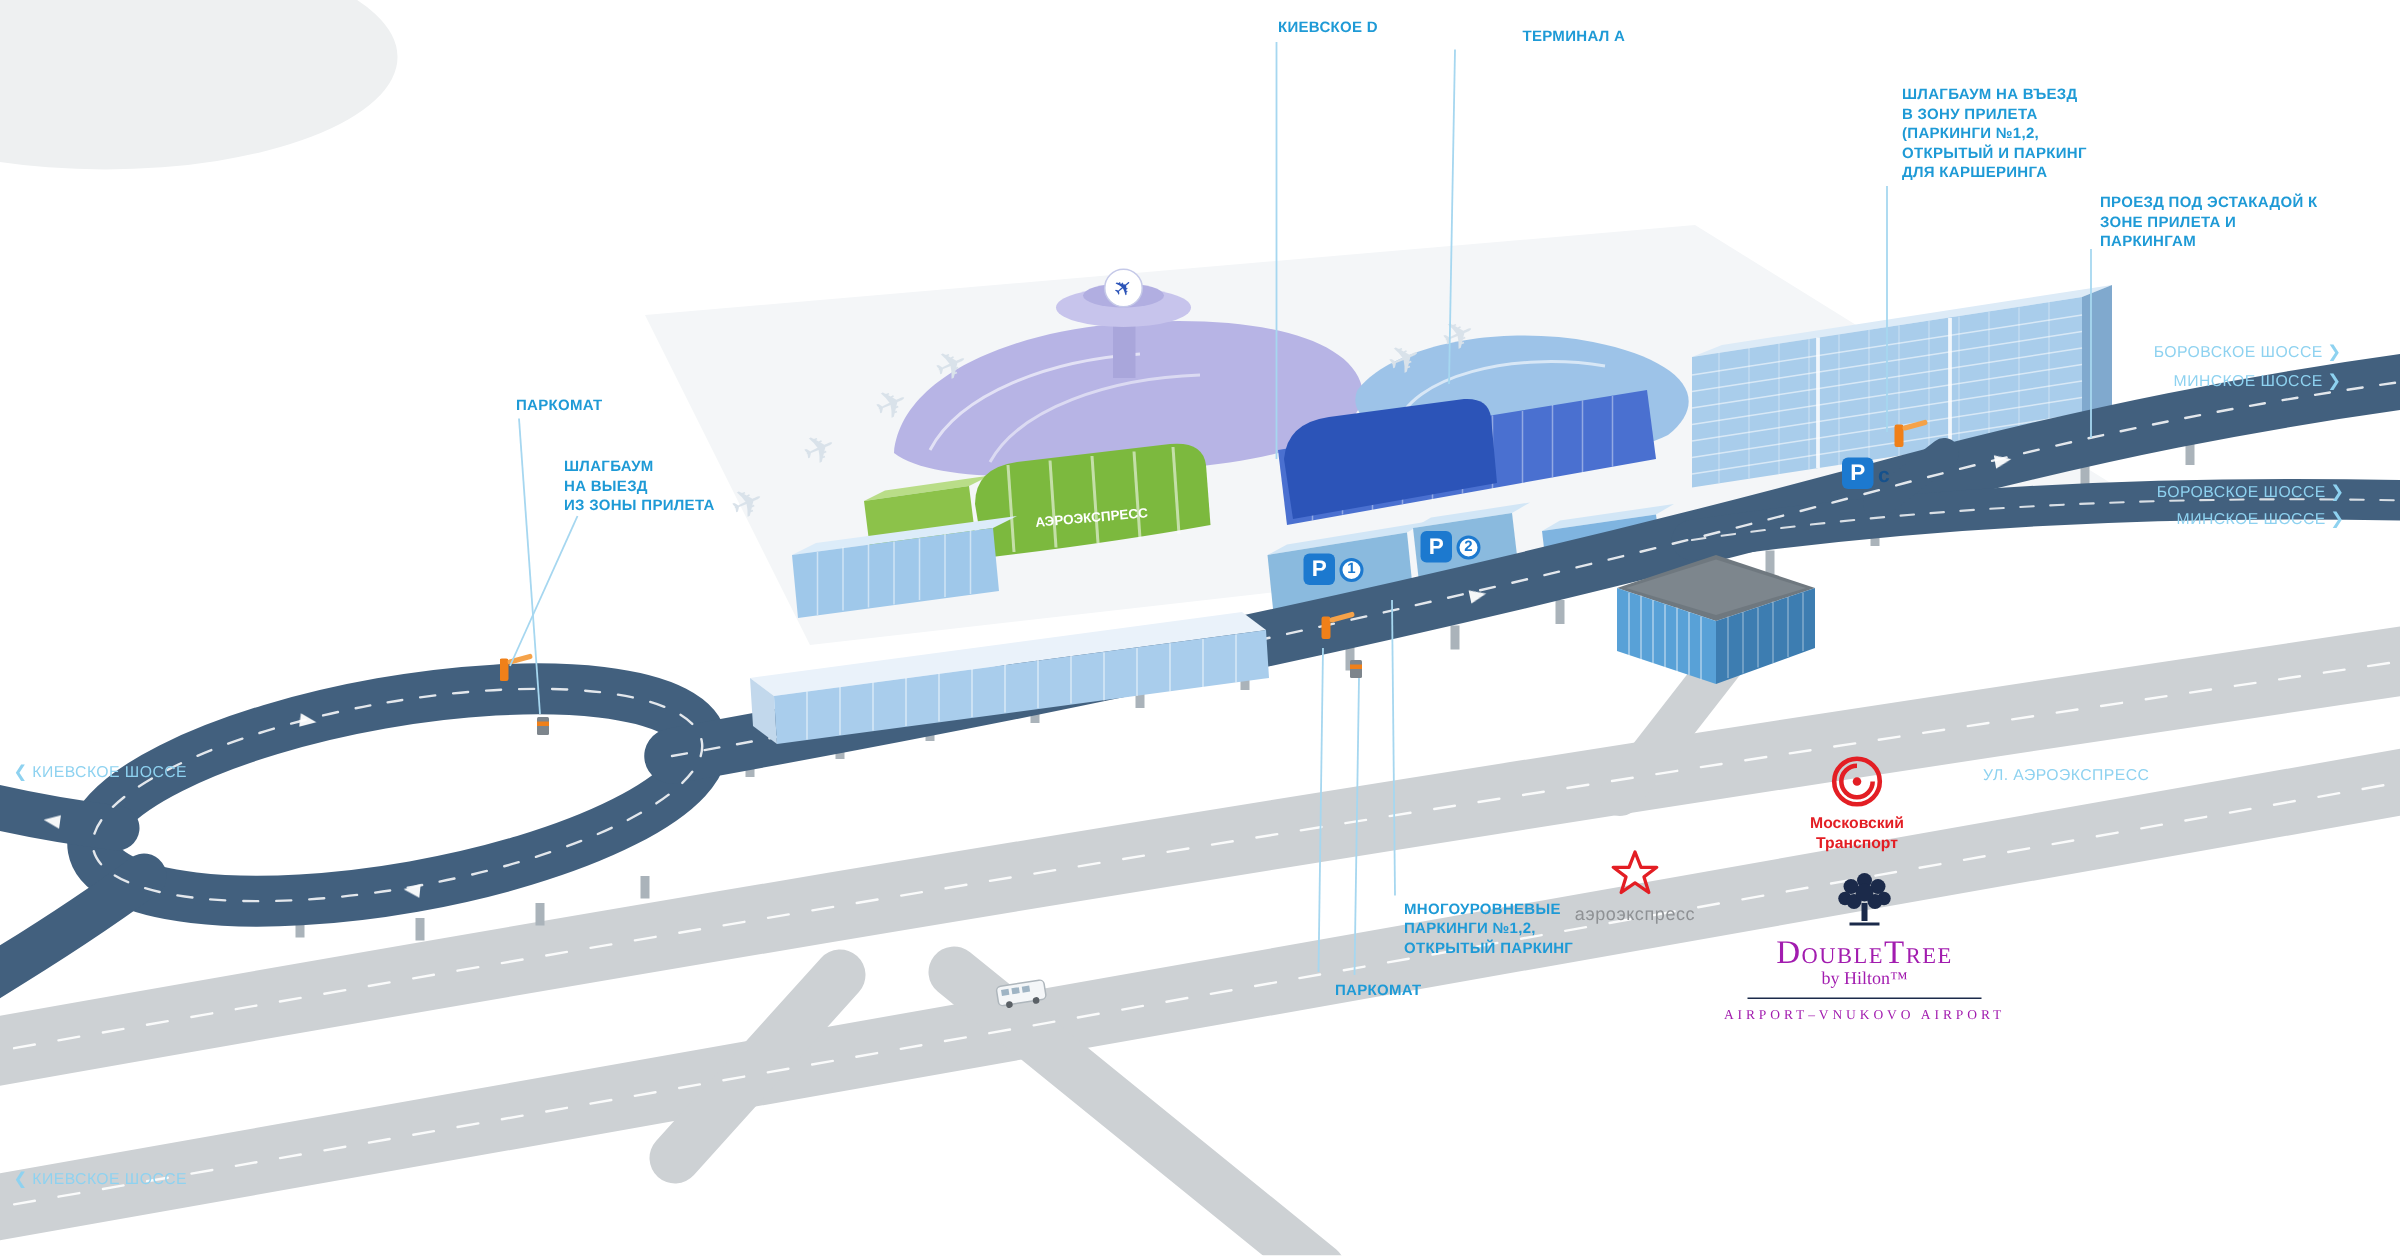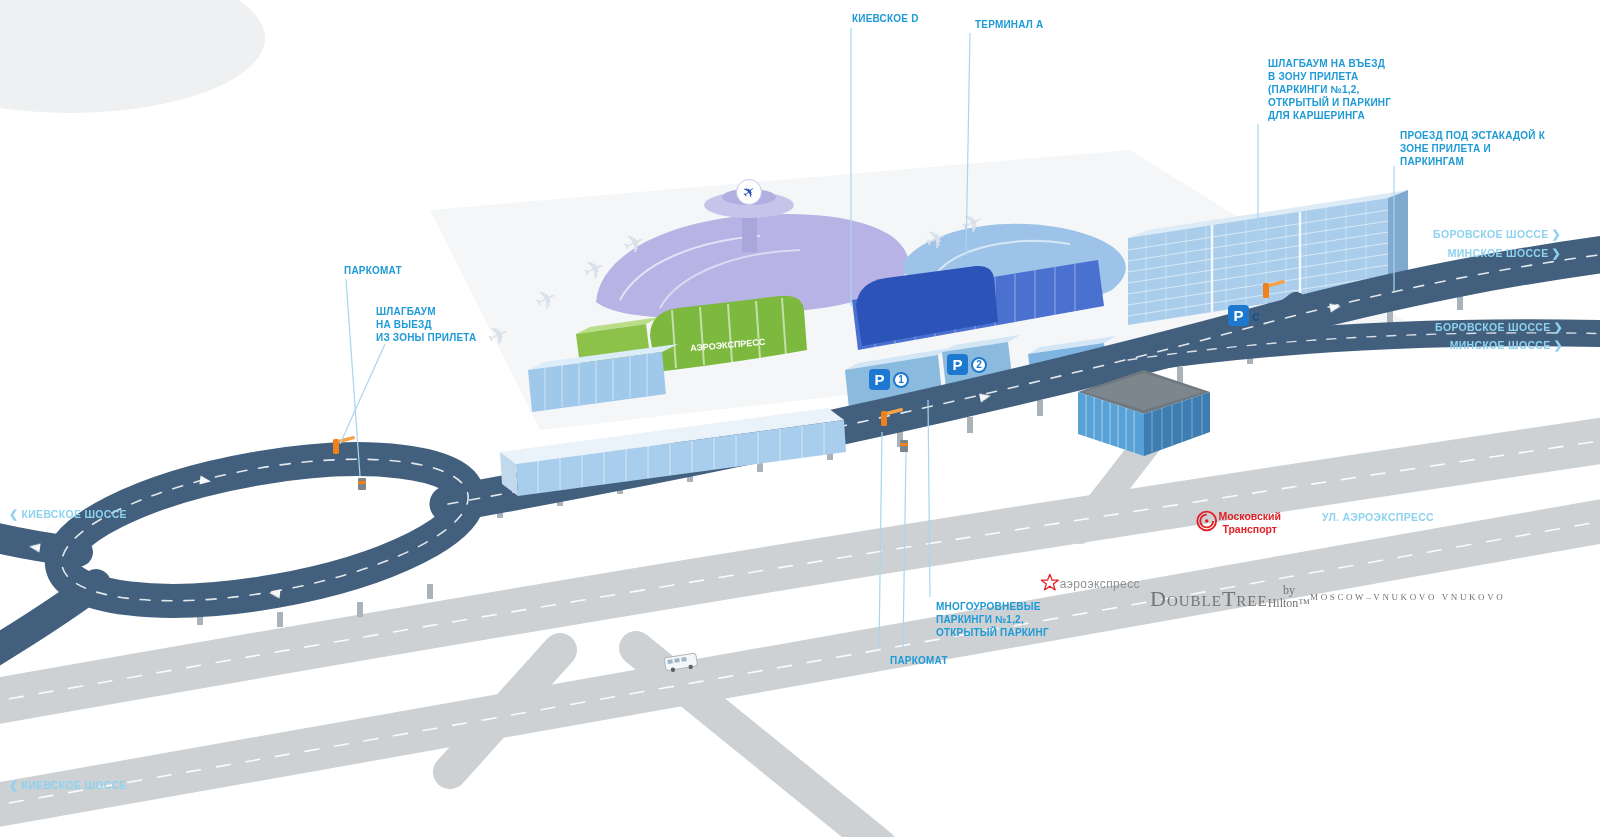--- a/index.html
+++ b/index.html
@@ -1,31 +1,31 @@
 <!DOCTYPE html>
 <html><head>
 <meta charset="utf-8">
 <style>
   *{margin:0;padding:0;box-sizing:border-box}
   html,body{background:#fff}
   body{font-family:"Liberation Sans",sans-serif}
   .stage{position:relative;width:1600px;height:837px;overflow:hidden;background:#ffffff}
   svg.map{position:absolute;left:0;top:0}
   .lbl{position:absolute;font-weight:bold;color:#1e9ad6;font-size:10px;line-height:13px;letter-spacing:.2px;white-space:pre-line}
-  .hwy{position:absolute;font-weight:bold;color:#8ed2f0;font-size:10.5px;letter-spacing:.3px;white-space:nowrap}
+  .hwy{position:absolute;font-weight:normal;color:#8ed2f0;font-size:10.5px;letter-spacing:.3px;white-space:nowrap}
   .hwy .chv{margin:0 3px;font-size:11px}
   .ra{text-align:right}
   .pbadge{position:absolute;display:flex;align-items:center;gap:3px}
   .psq{width:21px;height:21px;background:#1c79cf;color:#fff;font-weight:bold;font-size:15px;border-radius:4px;display:flex;align-items:center;justify-content:center}
   .pnum{width:16px;height:16px;border:2px solid #1c79cf;background:#fff;color:#1c79cf;border-radius:50%;font-size:10px;font-weight:bold;display:flex;align-items:center;justify-content:center}
   .pletter{color:#16518c;font-weight:bold;font-size:14px}
-  .logo{position:absolute;display:flex;align-items:center}
+  .logo{position:absolute;display:flex;flex-direction:column;align-items:center}
   .ae-text{color:#8e9194;font-size:12px;letter-spacing:.4px;margin-top:2px}
   .mt-text{color:#e31e24;font-weight:bold;font-size:10.5px;text-align:center;white-space:pre-line;line-height:13px;margin-top:3px}
-  .dt{color:#737373;font-family:"Liberation Serif",serif;text-align:center}
+  .dt{color:#a21caf;font-family:"Liberation Serif",serif;text-align:center}
   .dt-name{font-size:22px;font-variant:small-caps;letter-spacing:1px;line-height:22px;margin-top:4px}
   .dt-by{font-size:12px;line-height:13px}
   .dt-line{width:156px;height:1px;background:#1b2a4a;margin:6px 0 5px}
   .dt-sub{font-size:9px;letter-spacing:2.6px;white-space:nowrap}
 </style>
 </head>
 <body>
 
 <div class="stage">
 
@@ -280,21 +280,21 @@
     <line x1="1394" y1="166" x2="1394" y2="292"></line>
     <line x1="346" y1="279" x2="360" y2="476"></line>
     <line x1="385" y1="344" x2="340" y2="444"></line>
     <line x1="930" y1="597" x2="928" y2="400"></line>
     <line x1="879" y1="648" x2="882" y2="432"></line>
     <line x1="903" y1="650" x2="906" y2="452"></line>
   </g>
 </svg>
 
 <div class="lbl" style="left:852px;top:12px">КИЕВСКОЕ D</div>
-<div class="lbl" style="left:975px;top:18px">ТЕРМИНАЛ A</div>
+<div class="lbl" style="left:1015px;top:18px">ТЕРМИНАЛ A</div>
 
 <div class="lbl" style="left:1268px;top:57px;width:132px">ШЛАГБАУМ НА ВЪЕЗД
 В ЗОНУ ПРИЛЕТА
 (ПАРКИНГИ №1,2,
 ОТКРЫТЫЙ И ПАРКИНГ
 ДЛЯ КАРШЕРИНГА</div>
 <div class="lbl" style="left:1400px;top:129px;width:164px">ПРОЕЗД ПОД ЭСТАКАДОЙ К
 ЗОНЕ ПРИЛЕТА И
 ПАРКИНГАМ</div>
 <div class="lbl" style="left:344px;top:264px">ПАРКОМАТ</div>
@@ -357,16 +357,16 @@
       <circle cx="15" cy="27" r="5"></circle>
           <circle cx="29" cy="27" r="5"></circle>
           <circle cx="22" cy="21" r="6"></circle>
       <rect x="20" y="28" width="4" height="12"></rect>
       <path d="M 12,41 h20 v2 h-20 z"></path>
     </g>
   </svg>
   <div class="dt dt-name">DoubleTree</div>
   <div class="dt dt-by">by Hilton™</div>
   <div class="dt-line"></div>
-  <div class="dt dt-sub">MOSCOW–VNUKOVO VNUKOVO</div>
+  <div class="dt dt-sub">AIRPORT–VNUKOVO AIRPORT</div>
 </div>
 
 </div>
 
 </body></html>

